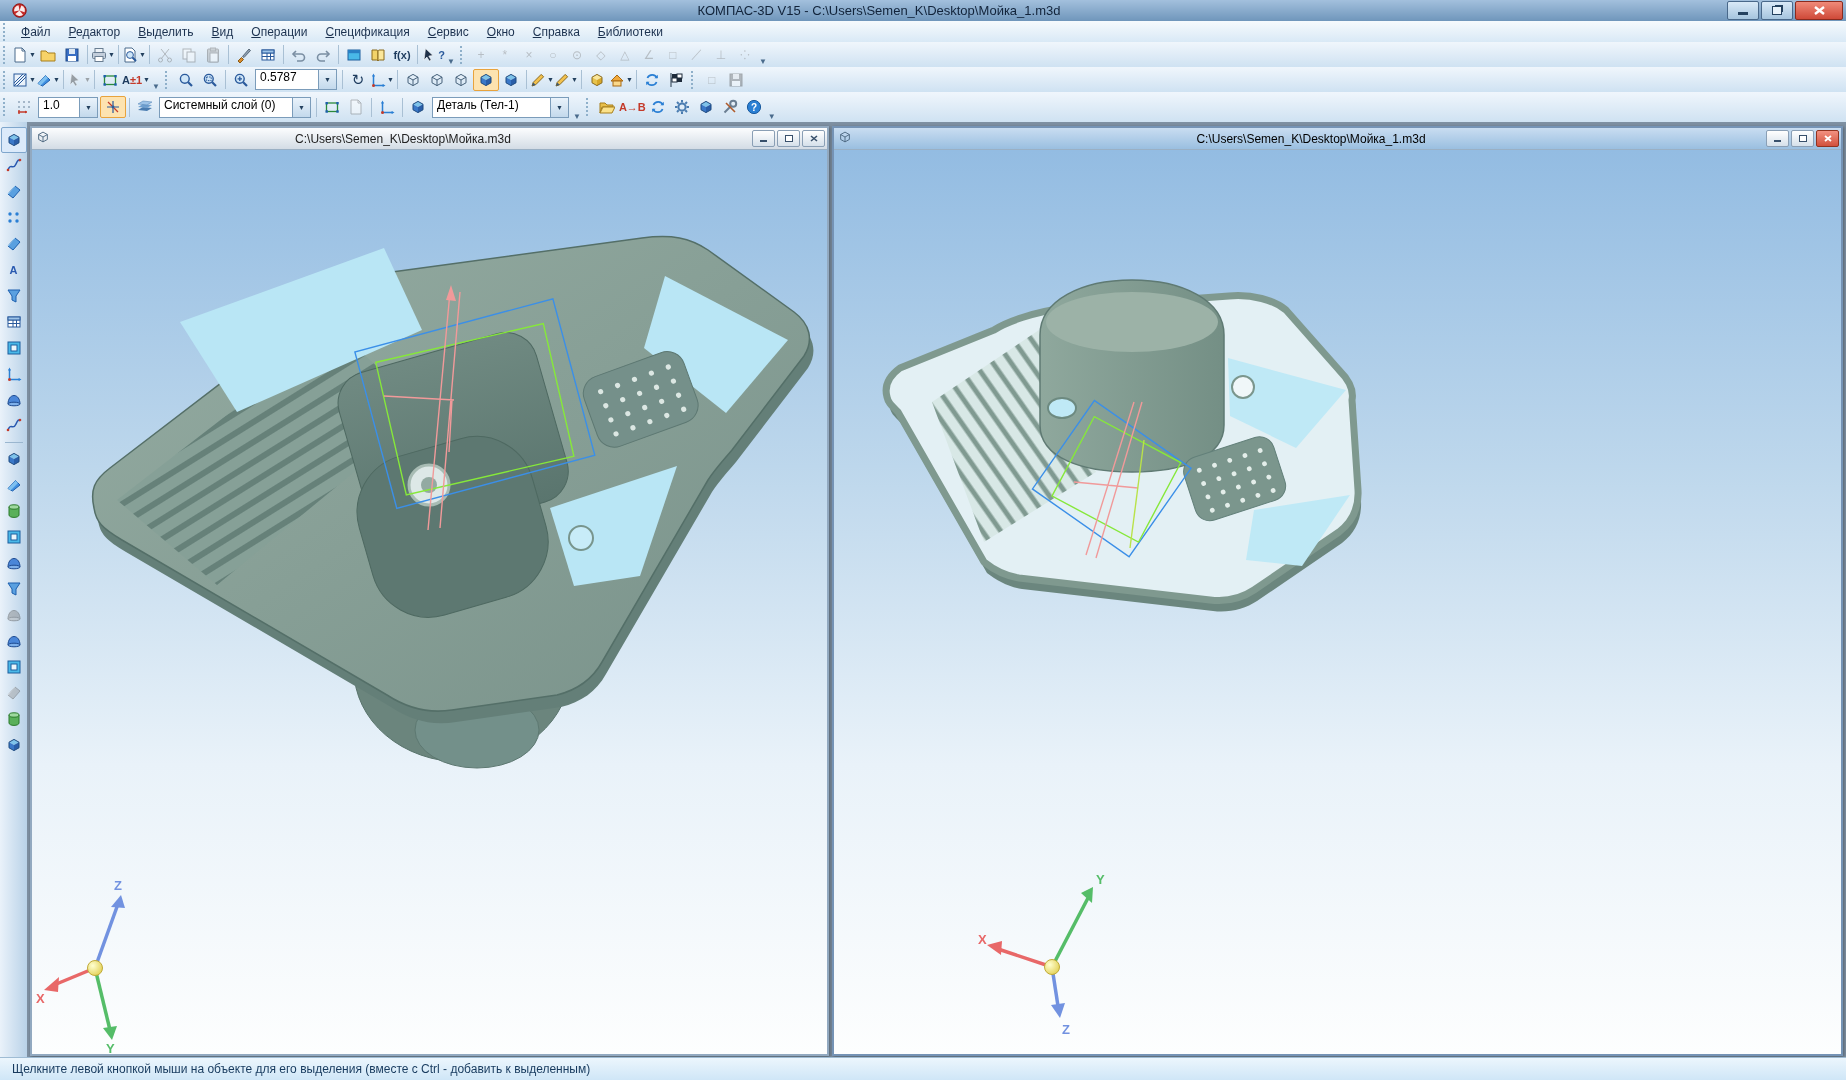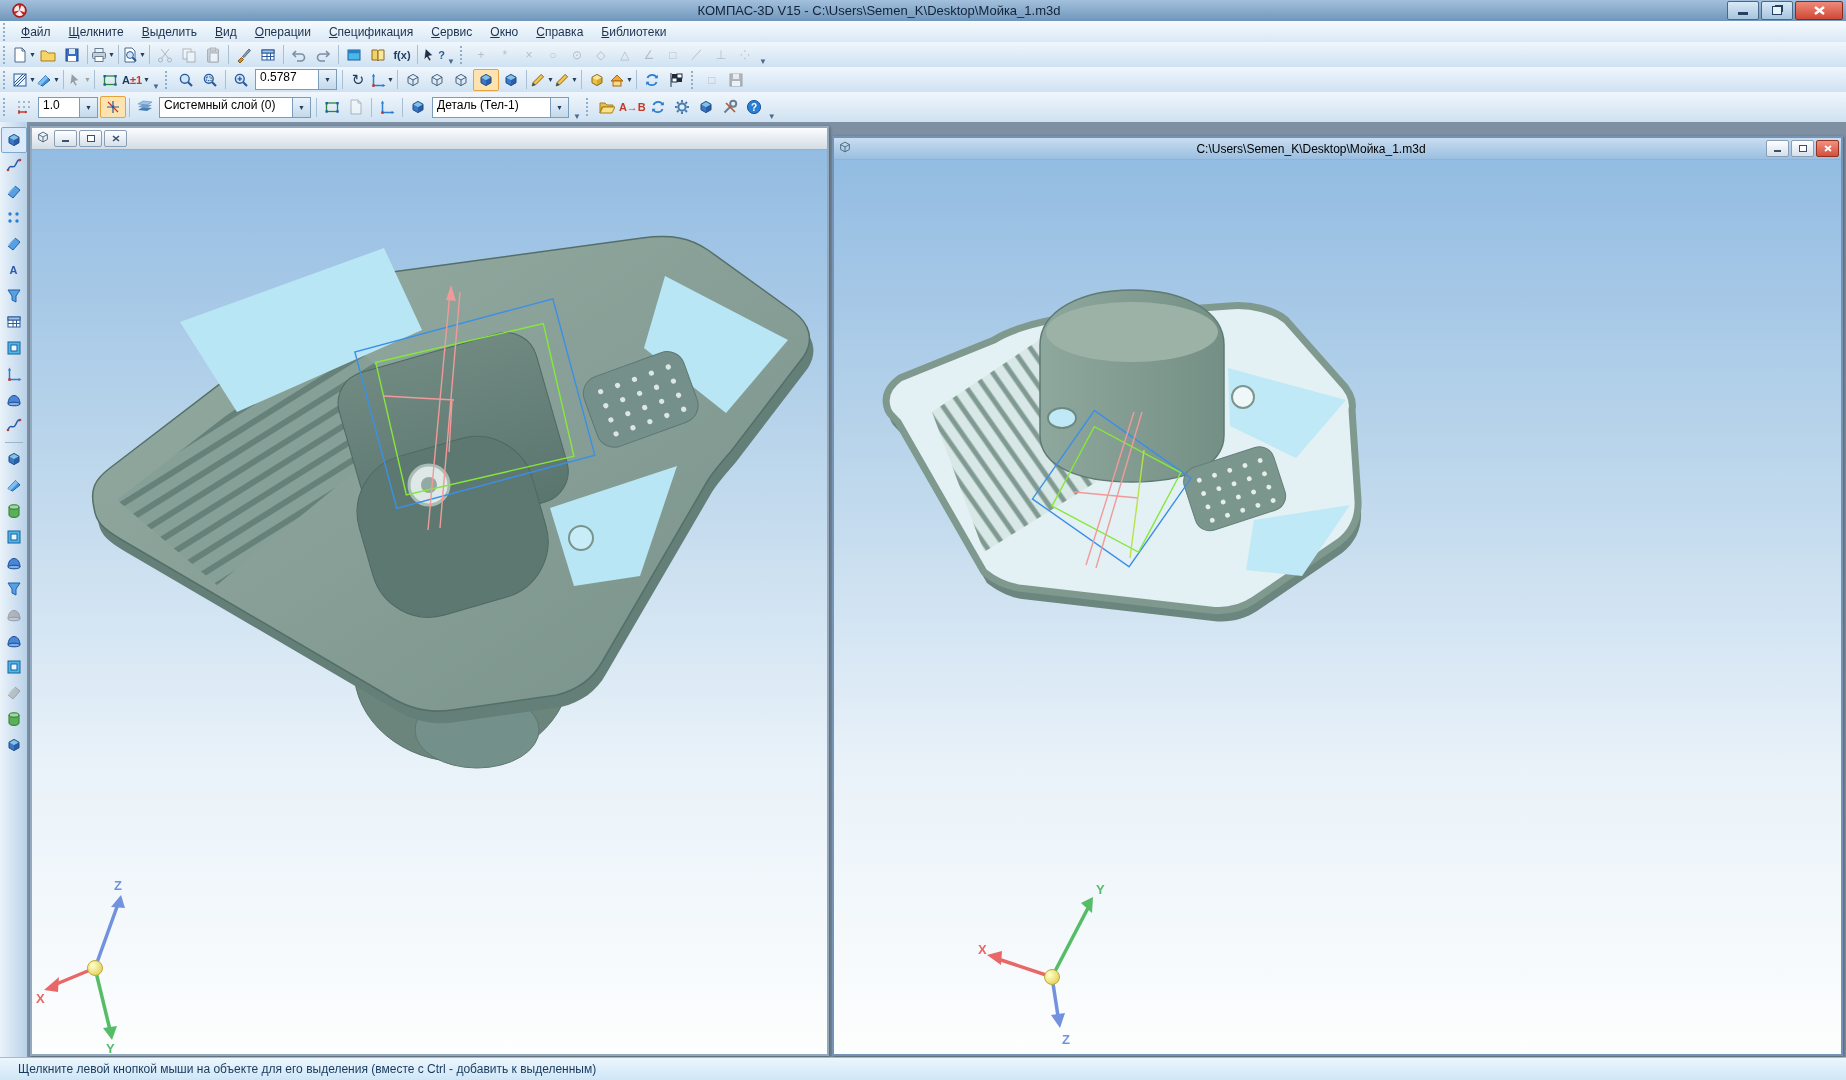--- a/index.html
+++ b/index.html
@@ -49,39 +49,39 @@
   .sidepanel{position:absolute;left:0;top:122px;bottom:22px;width:27px;
     background:linear-gradient(90deg,#eaf2fa,#b9d2e8);border-right:1px solid #93afc9;
     display:flex;flex-direction:column;align-items:center;padding-top:5px;}
   .sideicon{width:24px;height:26px;display:flex;align-items:center;justify-content:center;border-radius:2px;}
   .sideicon.pressed{background:#dbeafa;border:1px solid #7fa6cc;height:24px;}
   .sideicon.dis{filter:grayscale(1) opacity(.45);}
   .side-div{width:18px;height:1px;background:#9ab6cf;margin:3px 0;}
   
   .mdi{position:absolute;left:27px;right:0;top:122px;bottom:22px;background:#7e90a2;}
   .docwin{position:absolute;display:flex;flex-direction:column;border:2px solid #92a9c0;background:#dfe9f2;box-shadow:1px 1px 3px rgba(0,0,0,.35);}
-  .docwin.active{border-color:#7593b5;margin-top:10px;}
+  .docwin.active{border-color:#7593b5;}
   .doc-title{height:21px;display:flex;align-items:center;font-size:12px;flex:0 0 auto;}
   .doc-title.inactive{background:linear-gradient(#fcfdfe,#d3dce5);color:#222;}
   .doc-title.active{background:linear-gradient(#c9ddf1,#9abfe0);color:#000;}
   .doc-ico{margin:0 4px;flex:0 0 auto;}
   .doc-text{flex:1;text-align:center;white-space:nowrap;overflow:hidden;}
   .dbtns{display:flex;gap:2px;margin-right:2px;}
   .dbtn{width:21px;height:15px;border:1px solid #8a9fb5;border-radius:2px;
     background:linear-gradient(#ffffff,#d5e0ea);display:flex;align-items:center;justify-content:center;}
   .dbtn.red{background:linear-gradient(#f29181,#d2503c);border-color:#92321f;}
   .dg-min{width:7px;height:2px;background:#38506b;margin-top:5px;}
   .dg-rest{width:6px;height:5px;border:1px solid #38506b;background:#fff;}
   .viewport{flex:1;position:relative;overflow:hidden;border-top:1px solid #9ab0c4;
     background:linear-gradient(#93bce2 0%,#bdd7ec 35%,#e9f2f9 68%,#fdfefe 100%);}
   .viewport svg{position:absolute;left:0;top:0;}
   
   .statusbar{position:absolute;left:0;right:0;bottom:0;height:22px;
     background:linear-gradient(#ecf6fd,#cfe6f7);border-top:1px solid #9fbcd4;
-    display:flex;align-items:center;font-size:12px;color:#173a5e;padding-left:18px;}
+    display:flex;align-items:center;font-size:12px;color:#173a5e;padding-left:12px;}
 </style>
 </head>
 <body>
 
 <svg width="0" height="0" style="position:absolute" aria-hidden="true">
 <defs>
   <symbol id="s-page" viewBox="0 0 16 16">
         <path d="M3 1h7l3 3v11H3z" fill="#fff" stroke="#4a6b8c"></path>
         <path d="M10 1v3h3" fill="none" stroke="#4a6b8c"></path>
       </symbol>
@@ -308,21 +308,21 @@
       <svg width="11" height="9" viewBox="0 0 11 9">
           <path d="M1 1l9 7M10 1L1 8" stroke="#fff" stroke-width="2.4"></path>
         </svg>
     </span>
   </span>
 </div>
 
 <div class="menubar">
   <span class="grip"></span>
   <span class="menu-item">Файл</span>
-  <span class="menu-item">Щелкните</span>
+  <span class="menu-item">Редактор</span>
   <span class="menu-item">Выделить</span>
   <span class="menu-item">Вид</span>
   <span class="menu-item">Операции</span>
   <span class="menu-item">Спецификация</span>
   <span class="menu-item">Сервис</span>
   <span class="menu-item">Окно</span>
   <span class="menu-item">Справка</span>
   <span class="menu-item">Библиотеки</span>
 </div>
 
@@ -807,20 +807,21 @@
     </span>
 </div>
 
 <div class="mdi">
 
   <div class="docwin" style="left:3px;top:4px;width:795px;bottom:2px;">
     <div class="doc-title inactive">
       <span class="doc-ico"><svg width="14" height="14">
             <use href="#s-cube-wire"></use>
           </svg></span>
+      <span class="doc-text">C:\Users\Semen_K\Desktop\Мойка.m3d</span>
       <span class="dbtns">
         <span class="dbtn">
             <span class="dg-min"></span>
           </span>
         <span class="dbtn">
             <span class="dg-rest"></span>
           </span>
         <span class="dbtn">
             <svg width="8" height="7" viewBox="0 0 8 7">
               <path d="M1 1l6 5M7 1L1 6" stroke="#38506b" stroke-width="1.6"></path>

